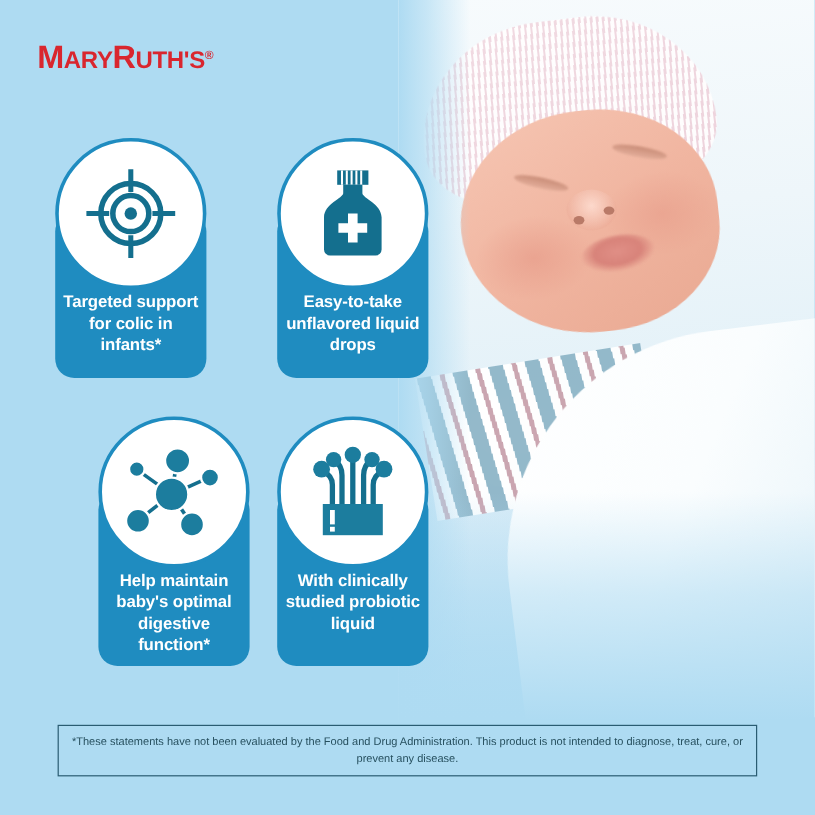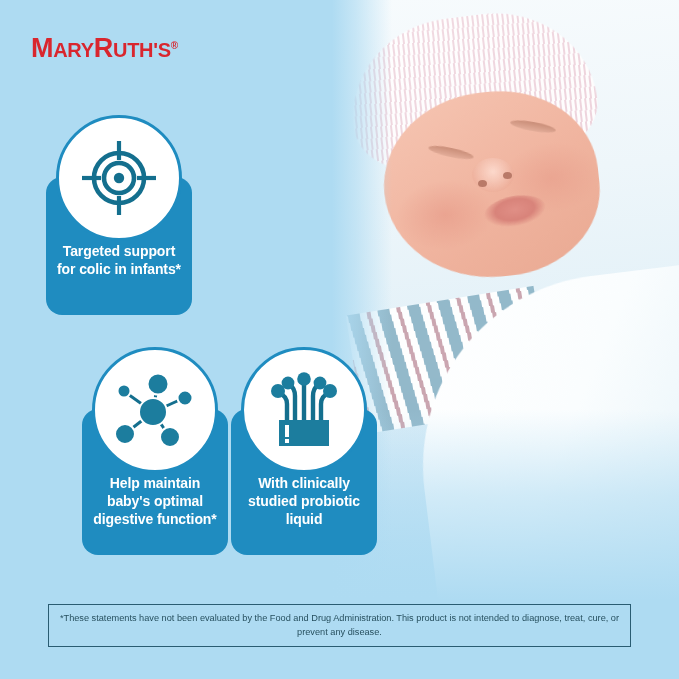--- a/index.html
+++ b/index.html
@@ -139,21 +139,21 @@
     letter-spacing: -0.3px;
     color: #d9262e;
     white-space: nowrap;
   }
   #logo .small { font-size: 20px; }
   #logo .reg { font-size: 10px; vertical-align: 8px; }
 
   
   .card {
     position: absolute;
-    width: 146px;
+    width: 126px;
     background: #1f8cc0;
     border-radius: 16px;
     display: flex;
     flex-direction: column;
     align-items: center;
   }
   #card-0 { left: 46px;  top: 177px; height: 138px; }
   #card-1 { left: 231px; top: 177px; height: 138px; }
   #card-2 { left: 46px;  top: 409px; height: 146px; margin-left: 36px; }
   #card-3 { left: 231px; top: 409px; height: 146px; }
@@ -239,20 +239,37 @@
           <line x1="40" y1="3" x2="40" y2="22"></line>
           <line x1="40" y1="58" x2="40" y2="77"></line>
           <line x1="3" y1="40" x2="22" y2="40"></line>
           <line x1="58" y1="40" x2="77" y2="40"></line>
         </g>
       </svg>
     </div>
     <div class="card-text">Targeted support for colic in infants*</div>
   </div>
 
+  <div class="card" id="card-1">
+    <div class="bubble">
+      <svg width="78" height="80" viewBox="0 0 78 80">
+        <rect x="26" y="4" width="26" height="12" fill="#146f8e"></rect>
+        <g stroke="#ffffff" stroke-width="1.7">
+          <line x1="30" y1="4" x2="30" y2="16"></line>
+          <line x1="34" y1="4" x2="34" y2="16"></line>
+          <line x1="38" y1="4" x2="38" y2="16"></line>
+          <line x1="42" y1="4" x2="42" y2="16"></line>
+          <line x1="46" y1="4" x2="46" y2="16"></line>
+        </g>
+        <path d="M31 16 h16 v7 c0 4 16 9 16 20 v27 a5 5 0 0 1 -5 5 h-38 a5 5 0 0 1 -5 -5 v-27 c0 -11 16 -16 16 -20 z" fill="#146f8e"></path>
+        <path d="M35 40 h8 v8 h8 v8 h-8 v8 h-8 v-8 h-8 v-8 h8 z" fill="#ffffff"></path>
+      </svg>
+    </div>
+    <div class="card-text">Easy-to-take unflavored liquid drops</div>
+  </div>
 
   <div class="card" id="card-2">
     <div class="bubble">
       <svg width="84" height="80" viewBox="0 0 84 80">
         <g stroke="#146f8e" stroke-width="3">
           <line x1="40" y1="42" x2="44" y2="17"></line>
           <line x1="40" y1="42" x2="12" y2="22"></line>
           <line x1="40" y1="42" x2="71" y2="28"></line>
           <line x1="40" y1="42" x2="13" y2="63"></line>
           <line x1="40" y1="42" x2="56" y2="66"></line>

